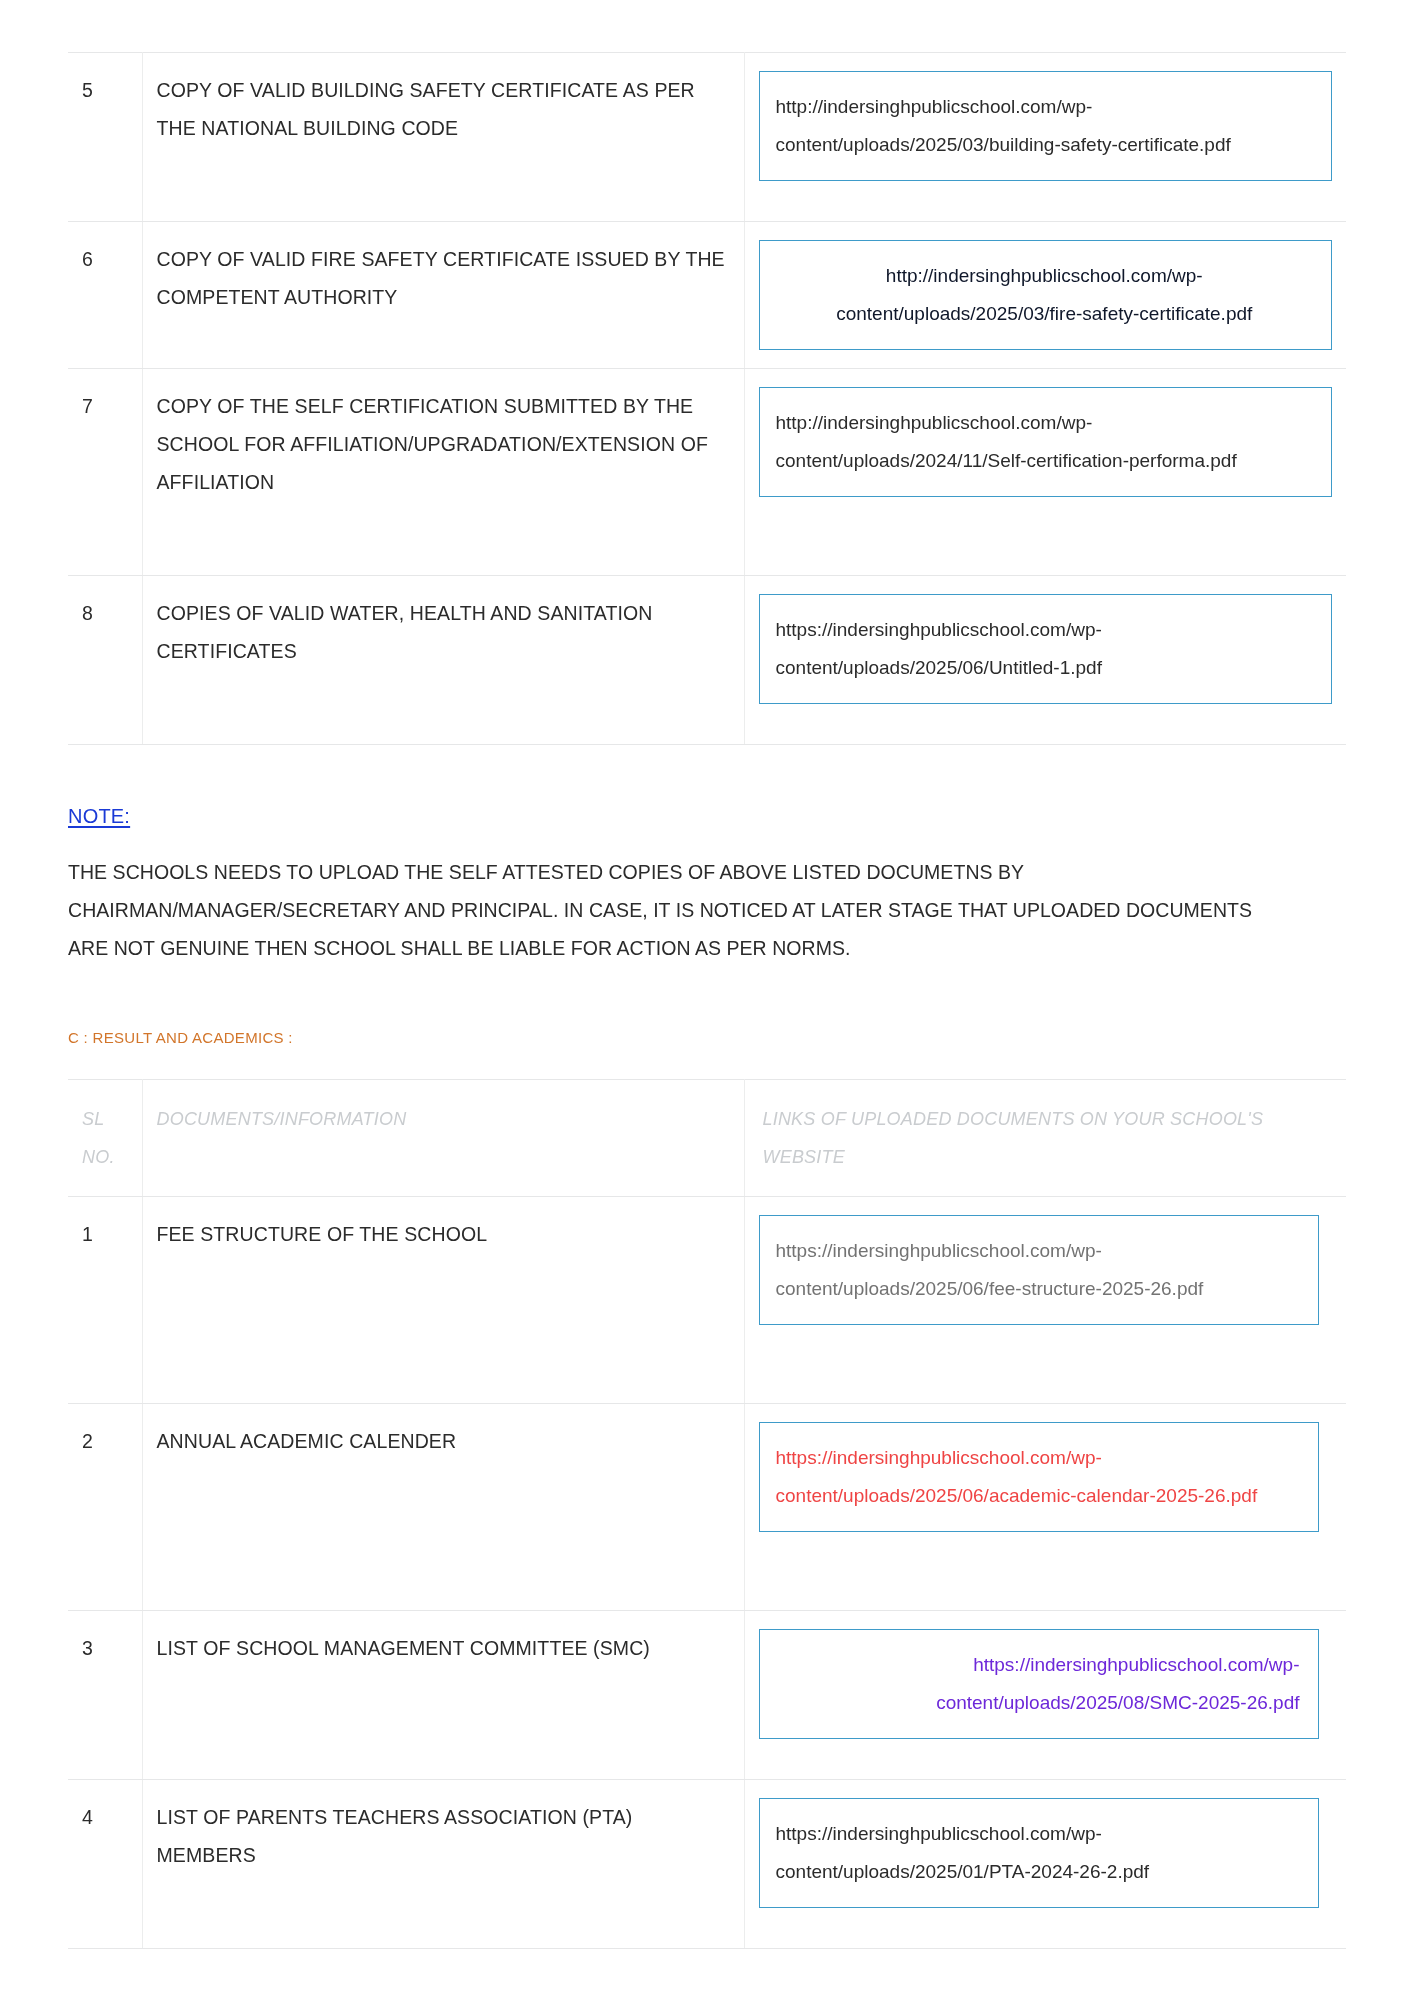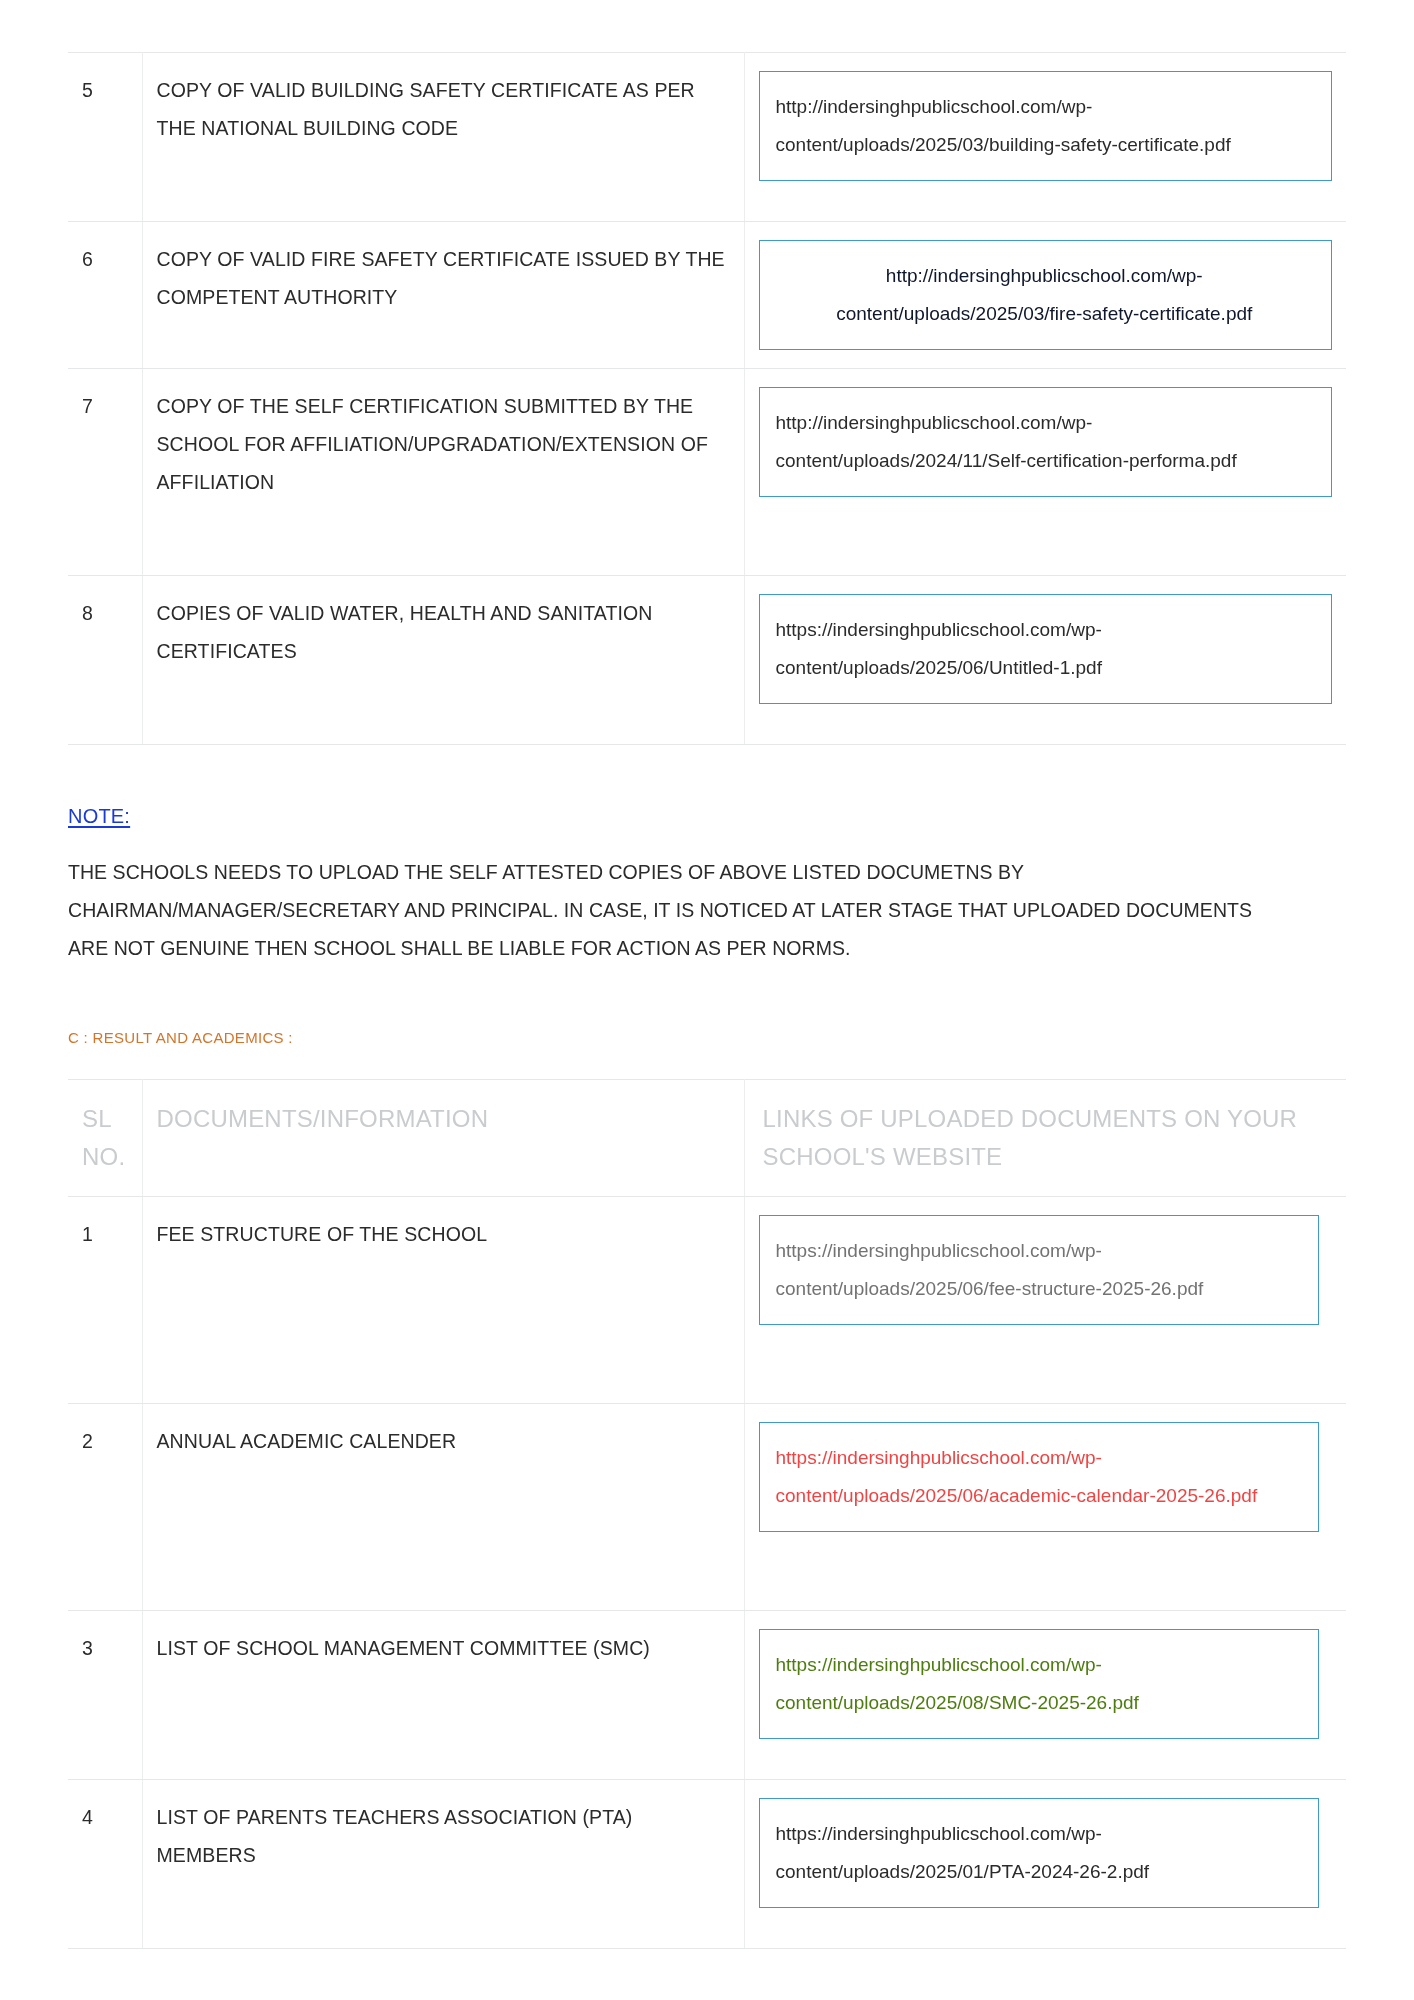--- a/index.html
+++ b/index.html
@@ -59,24 +59,25 @@
   }
   td.cell-links, th.cell-links {
     padding-left: 18px;
     padding-right: 16px;
   }
 
   
   tr.head-row th {
     padding-top: 20px;
     padding-bottom: 20px;
-    font-size: 24px;
+    font-size: 18px;
     line-height: 38px;
     color: #c9cccf;
     letter-spacing: .2px;
+    font-style: italic;
   }
   tr.head-row th.cell-links { padding-left: 18px; }
 
   
   tr.r-tall  td { height: 132px; }
   tr.r-mid   td { height: 100px; }
   tr.r-xtall td { height: 170px; }
 
   
   .url-box {
@@ -205,21 +206,21 @@
         <td class="cell-sl">2</td>
         <td class="cell-desc">ANNUAL ACADEMIC CALENDER</td>
         <td class="cell-links">
           <a class="url-box w-narrow" href="#" style="border-color: rgb(62, 155, 201); text-decoration: none; color: #ef4444;">https://indersinghpublicschool.com/wp-content/uploads/2025/06/academic-calendar-2025-26.pdf</a>
         </td>
       </tr>
       <tr class="r-tall">
         <td class="cell-sl">3</td>
         <td class="cell-desc">LIST OF SCHOOL MANAGEMENT COMMITTEE (SMC)</td>
         <td class="cell-links">
-          <a class="url-box w-narrow" href="#" style="border-color: rgb(62, 155, 201); text-decoration: none; color: #4d7c0f;">https://indersinghpublicschool.com/wp-content/uploads/2025/08/SMC-2025-26.pdf</a>
+          <a class="url-box w-narrow" href="#" style="border-color: rgb(62, 155, 201); text-decoration: none; color: #6d28d9; text-align: right;">https://indersinghpublicschool.com/wp-content/uploads/2025/08/SMC-2025-26.pdf</a>
         </td>
       </tr>
       <tr class="r-tall">
         <td class="cell-sl">4</td>
         <td class="cell-desc">LIST OF PARENTS TEACHERS ASSOCIATION (PTA) MEMBERS</td>
         <td class="cell-links">
           <a class="url-box w-narrow" href="#" style="border-color: rgb(62, 155, 201); text-decoration: none; color: rgb(43, 43, 43);">https://indersinghpublicschool.com/wp-content/uploads/2025/01/PTA-2024-26-2.pdf</a>
         </td>
       </tr>
     </tbody>

